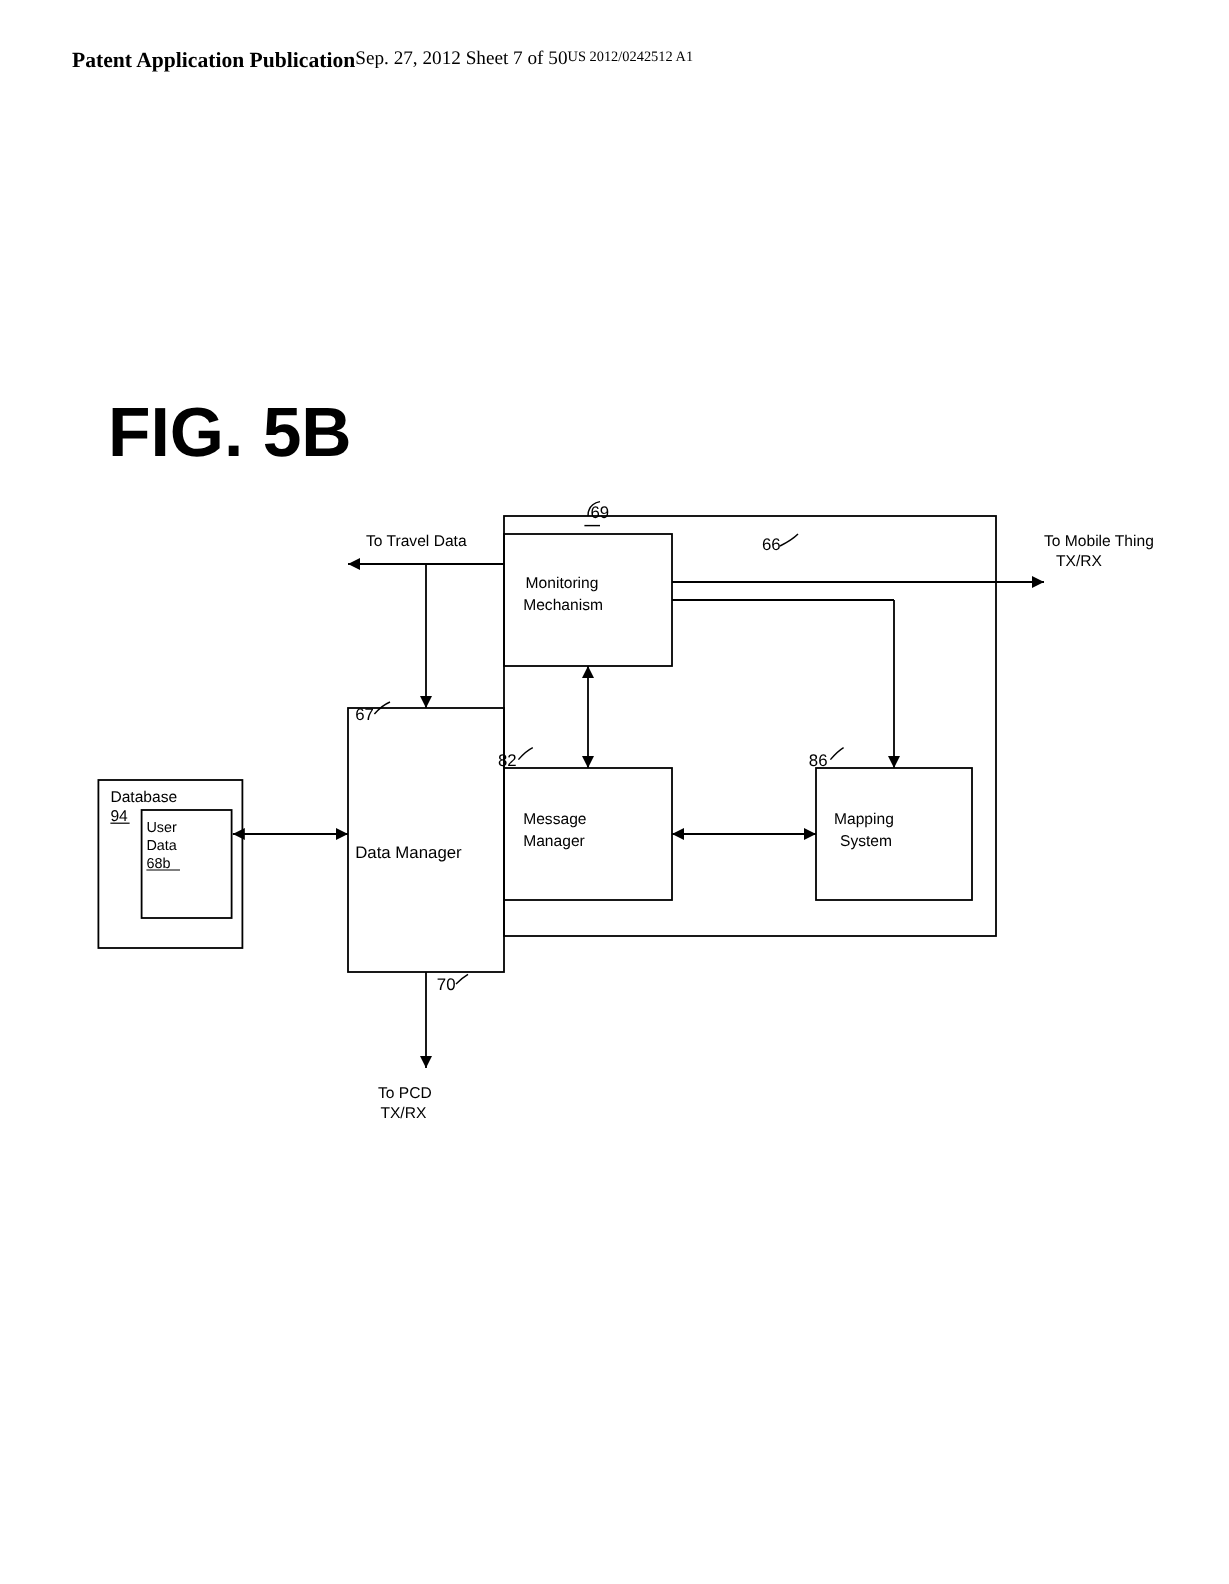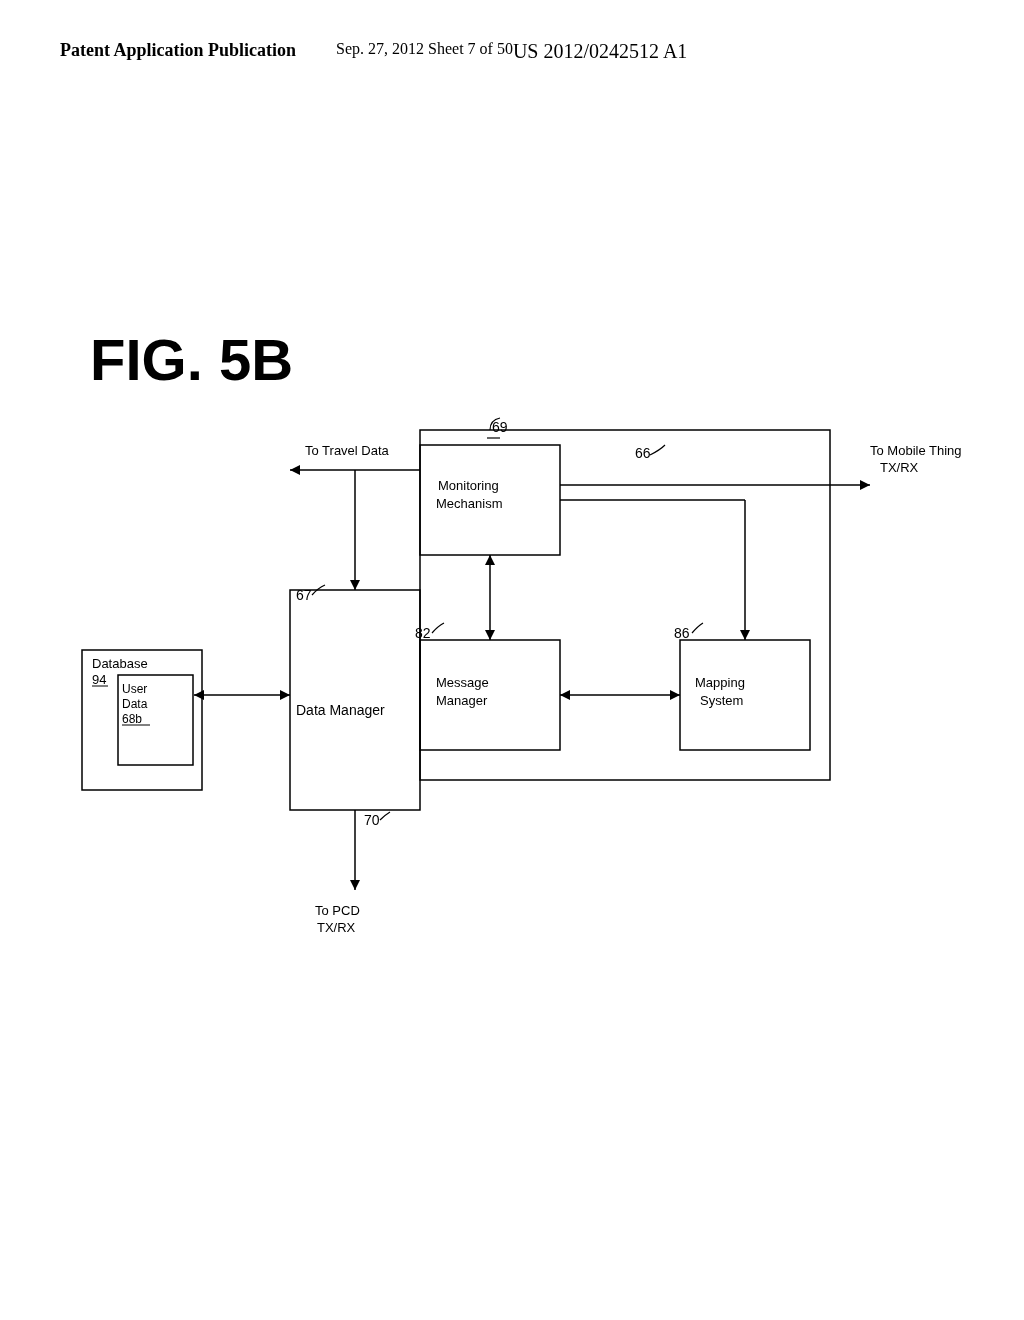--- a/index.html
+++ b/index.html
@@ -26,22 +26,22 @@
       left: 0;
       width: 1024px;
       height: 1000px;
     }
   </style>
 </head>
 <body>
 
 <div class="header">
   <div style="font-size:18px; font-weight:bold;">Patent Application Publication</div>
-  <div style="font-size:16px;margin-left:40px;">Sep. 27, 2012   Sheet 7 of 50</div>
-  <div style="font-size:20px;">US 2012/0242512 A1</div>
+  <div style="font-size:16px;">Sep. 27, 2012   Sheet 7 of 50</div>
+  <div style="font-size:12px;">US 2012/0242512 A1</div>
 </div>
 
 <svg class="diagram-svg" viewBox="0 0 1024 1000" xmlns="http://www.w3.org/2000/svg">
 
   <text x="90" y="220" font-family="Arial, sans-serif" font-size="58" font-weight="900">FIG. 5B</text>
 
   <rect x="82" y="490" width="120" height="140" fill="none" stroke="#000" stroke-width="1.5"></rect>
 
   <text x="92" y="508" font-family="Arial, sans-serif" font-size="13">Database</text>
   <text x="92" y="524" font-family="Arial, sans-serif" font-size="13">94</text>

